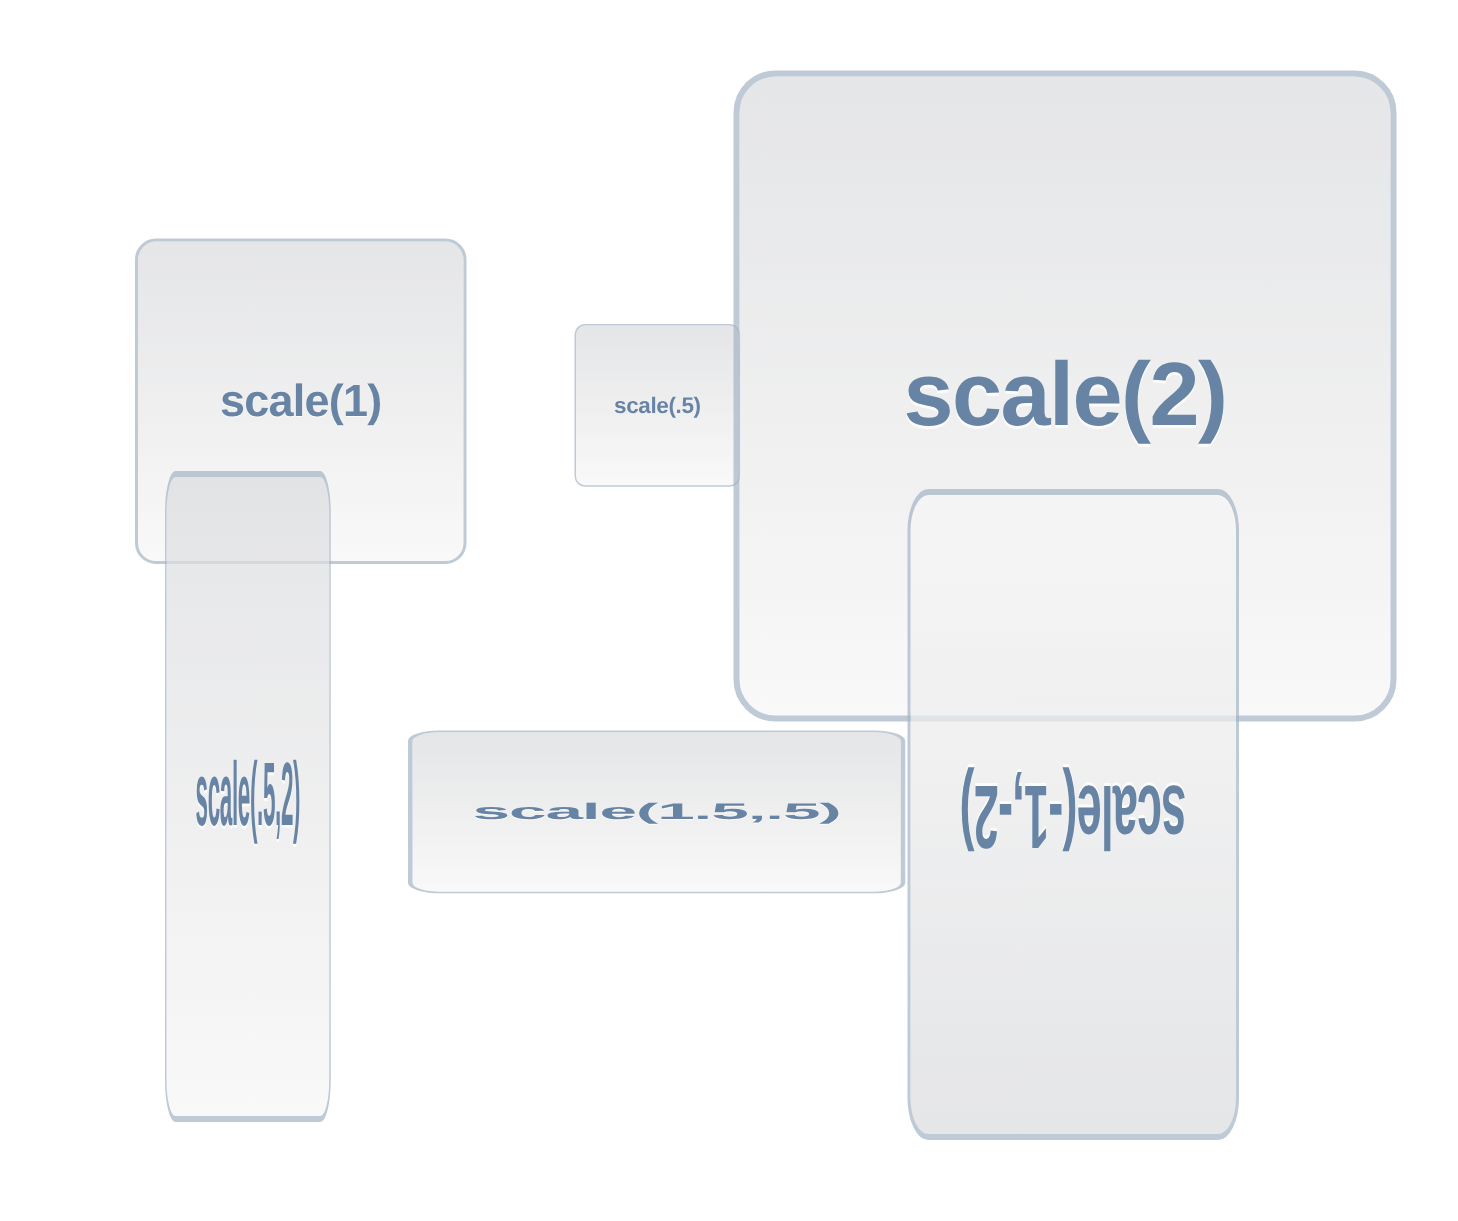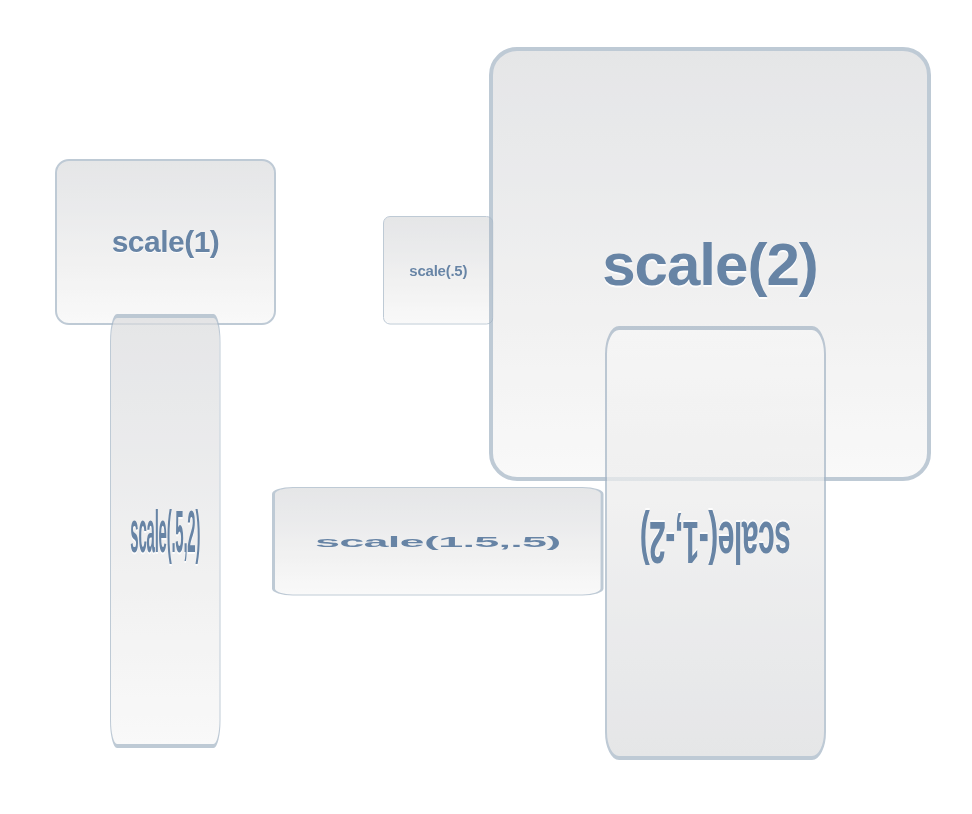--- a/index.html
+++ b/index.html
@@ -59,21 +59,21 @@
     position: absolute;
     width: 0;
     height: 0;
   }
 </style>
 </head>
 <body>
 
 <div id="stage" style="width: 972px; height: 814px; background: rgb(255, 255, 255);">
     <div class="anchor" style="left: 55px; top: 159px;">
-      <div class="box" style="width: 221px; height: 166px; border-radius: 14px; border-color: rgb(166, 182, 198); opacity: 0.72; transform: scale(1, 1);">
+      <div class="box" style="width: 221px; height: 217px; border-radius: 14px; border-color: rgb(166, 182, 198); opacity: 0.72; transform: scale(1, 1); margin-left: 35px;">
         <span class="box-label" style="color: rgb(45, 85, 131); font-size: 30px;">scale(1)</span>
       </div>
     </div>
     <div class="anchor" style="left: 383px; top: 216px;">
       <div class="box" style="width: 221px; height: 217px; border-radius: 14px; border-color: rgb(166, 182, 198); opacity: 0.72; transform: scale(0.5, 0.5);">
         <span class="box-label" style="color: rgb(45, 85, 131); font-size: 30px;">scale(.5)</span>
       </div>
     </div>
     <div class="anchor" style="left: 489px; top: 47px;">
       <div class="box" style="width: 221px; height: 217px; border-radius: 14px; border-color: rgb(166, 182, 198); opacity: 0.72; transform: scale(2, 2);">

